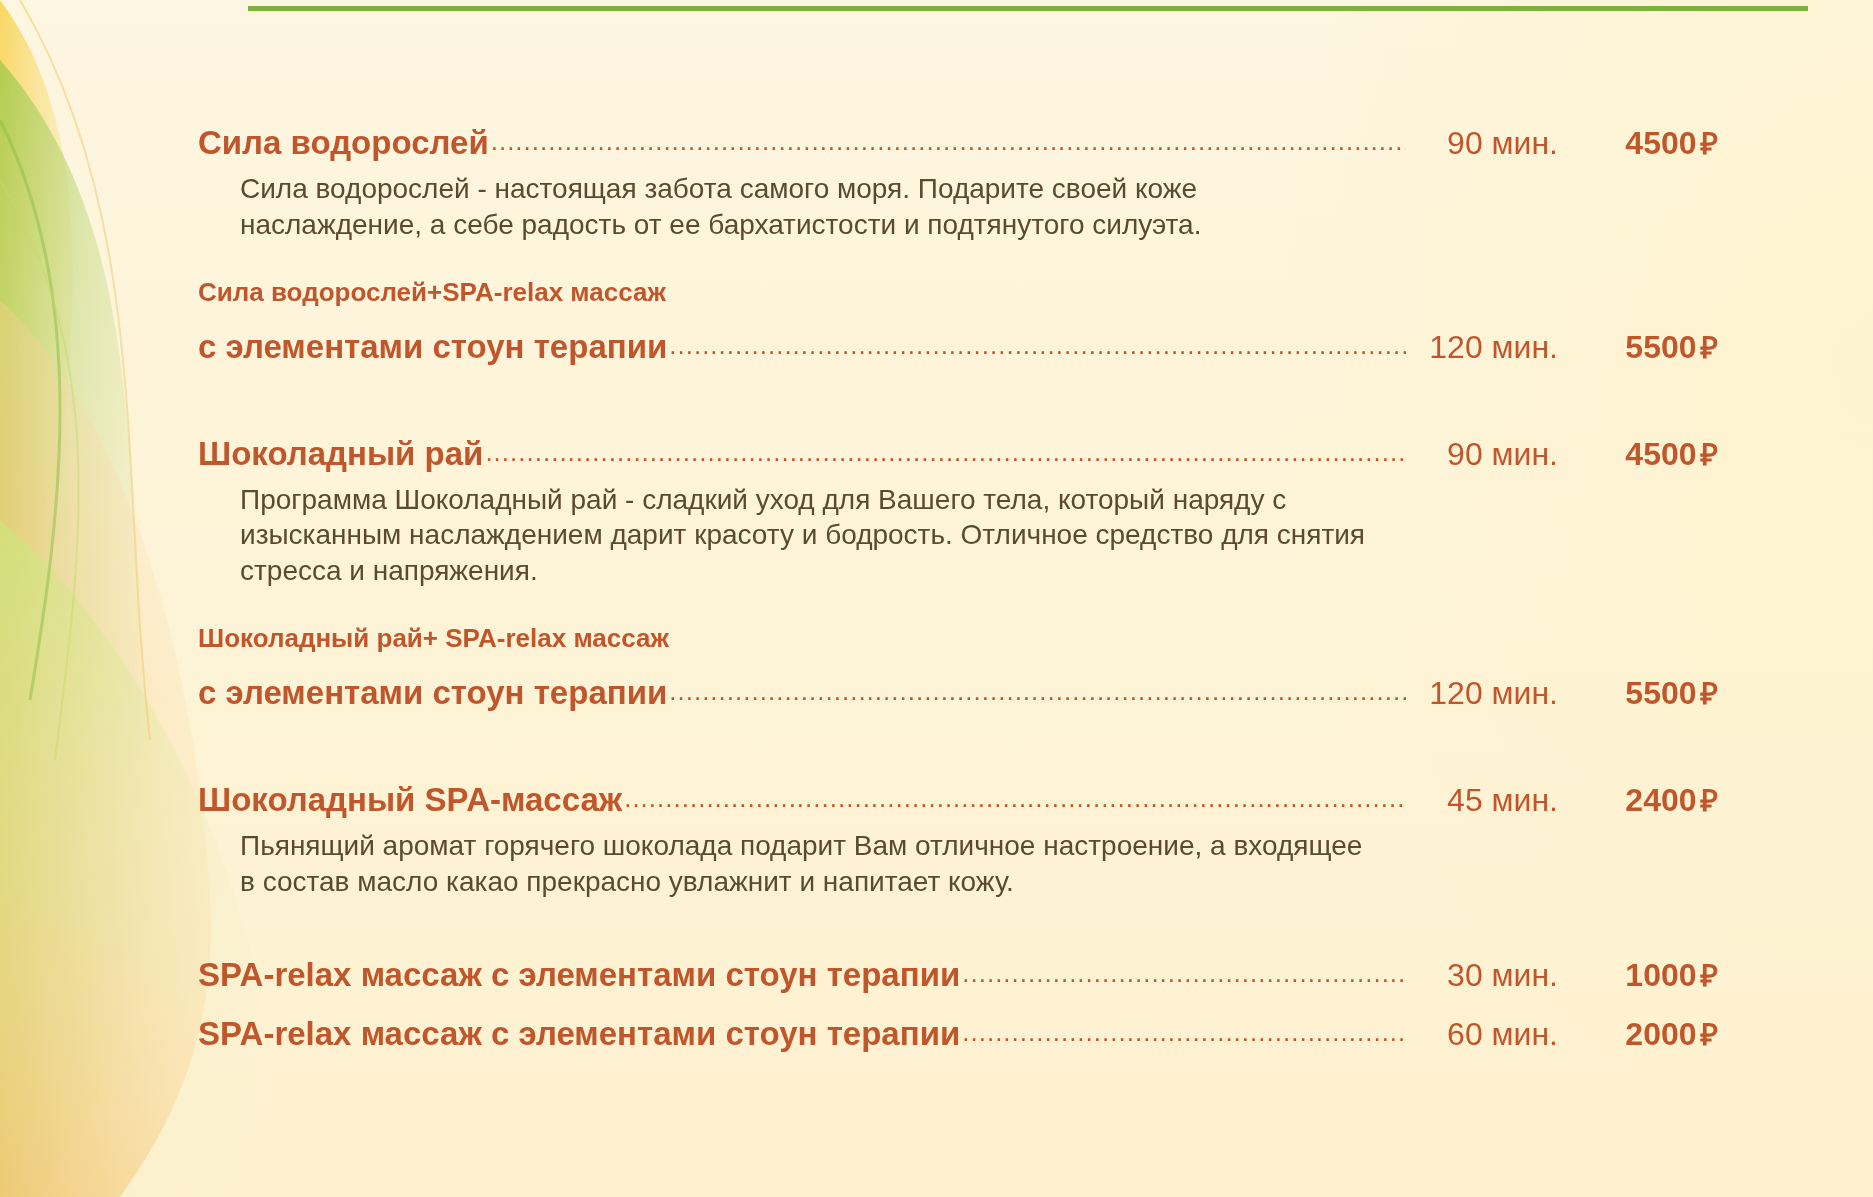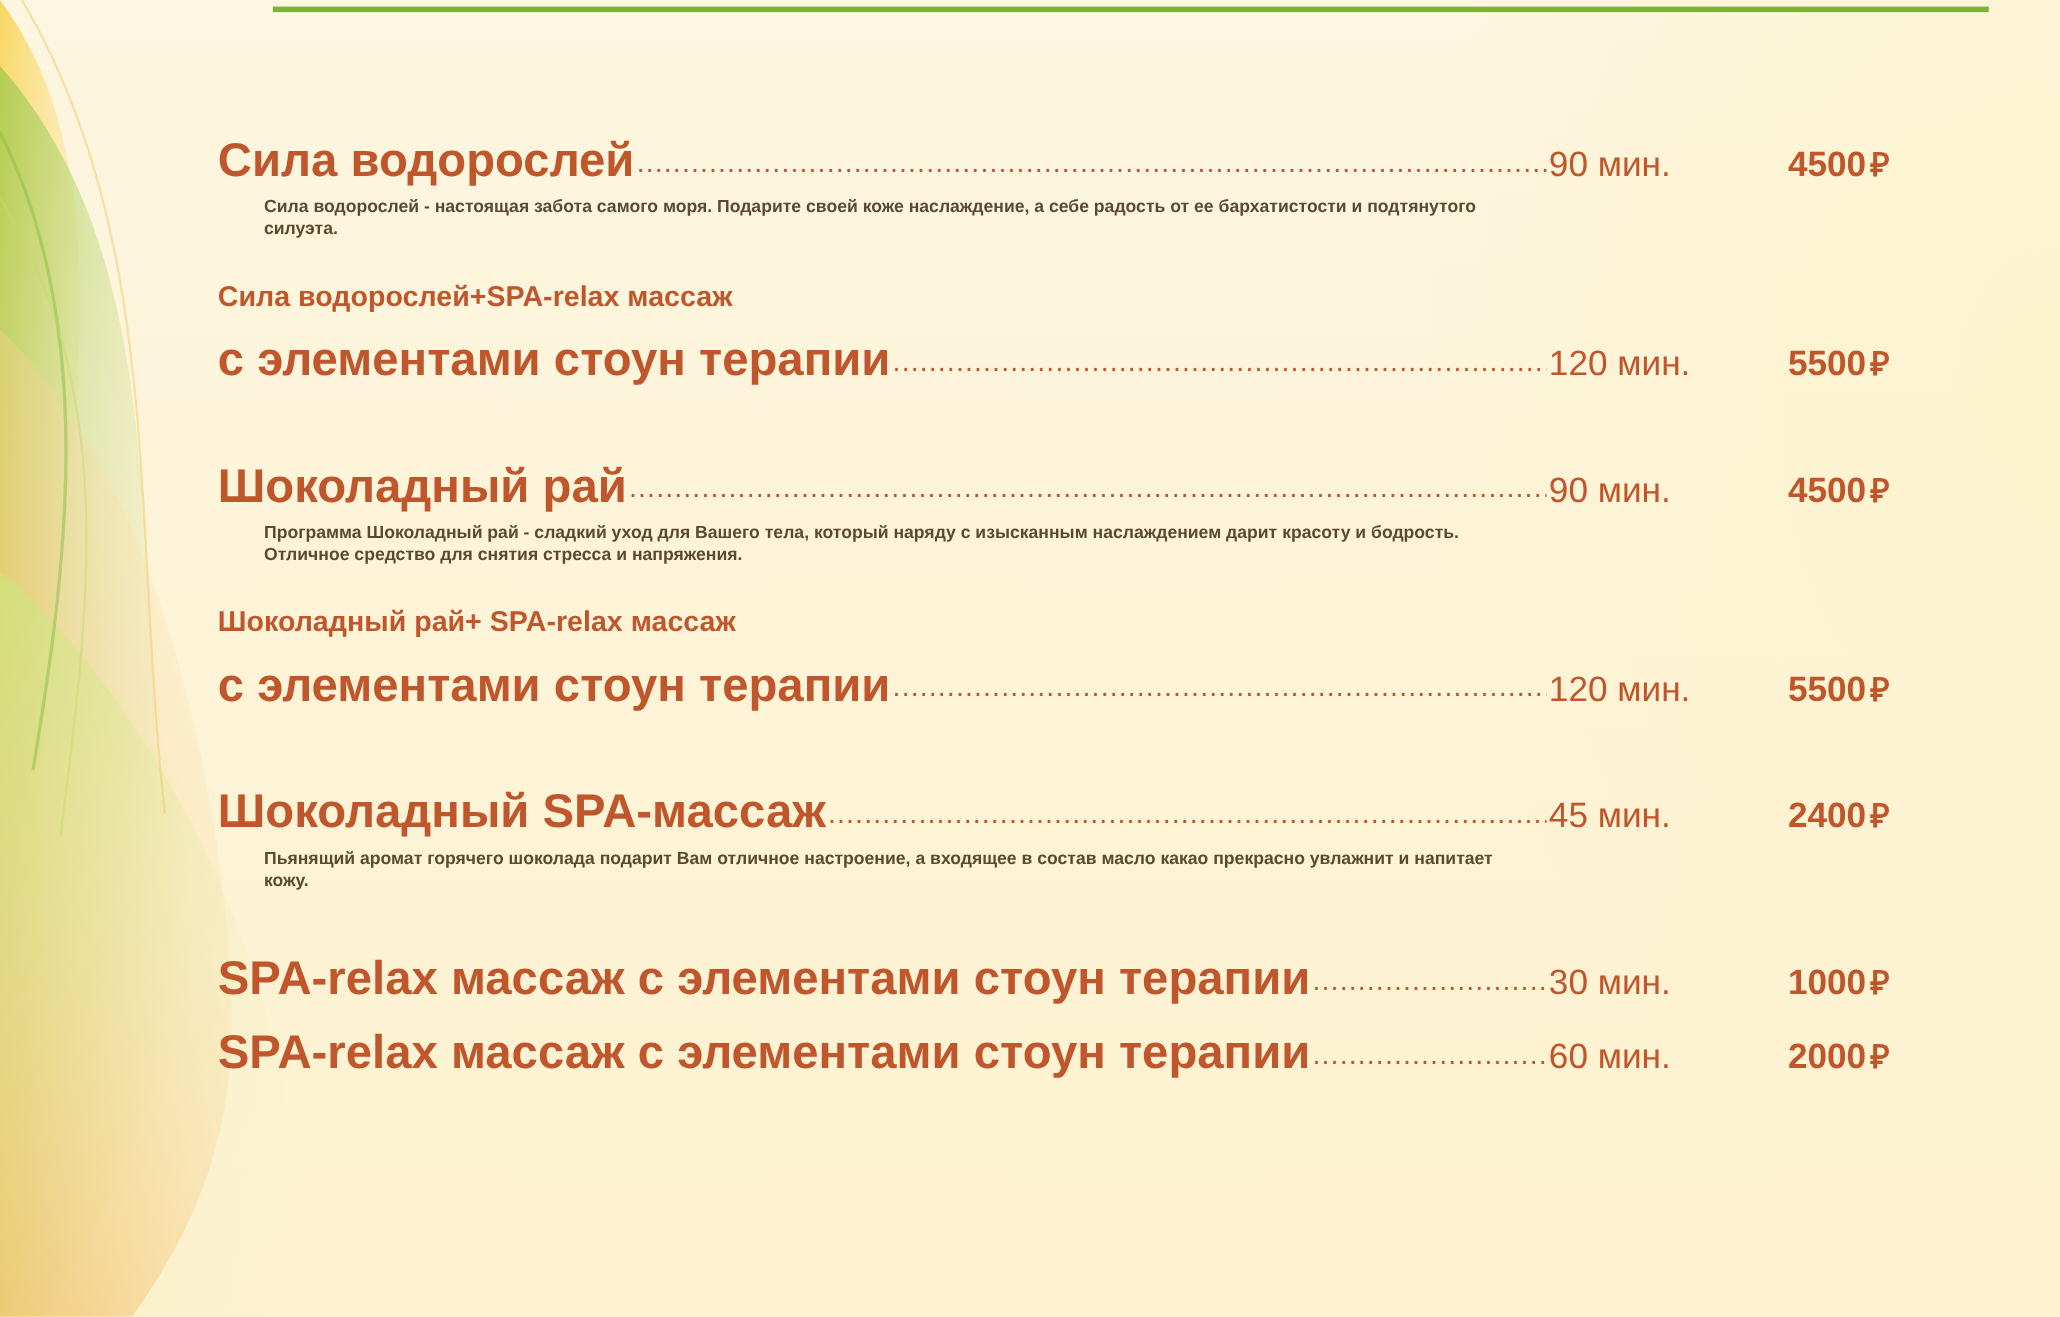--- a/index.html
+++ b/index.html
@@ -80,41 +80,42 @@
     position: relative;
   }
 
   .item-line {
     display: flex;
     align-items: baseline;
     width: 100%;
   }
 
   .item-name {
-    font-size: 43px;
+    font-size: 33px;
     font-weight: bold;
     color: #c0572c;
     white-space: nowrap;
     flex: 0 0 auto;
   }
 
   .leader {
     flex: 1 1 auto;
     overflow: hidden;
     white-space: nowrap;
     color: #c0572c;
     font-size: 26px;
     letter-spacing: 1px;
     position: relative;
     top: -4px;
     margin: 0 2px;
   }
 
   .item-duration {
     flex: 0 0 150px;
+    text-align: right;
     font-size: 32px;
     color: #c0572c;
     font-weight: normal;
     white-space: nowrap;
   }
 
   .item-price {
     flex: 0 0 160px;
     text-align: right;
     font-size: 32px;
@@ -123,25 +124,24 @@
     white-space: nowrap;
   }
 
   .rub {
     font-size: 30px;
     margin-left: 4px;
   }
 
   .item-desc {
     margin: 8px 0 0 42px;
-    font-size: 16px;
+    font-size: 28px;
     line-height: 1.28;
     color: #5b4a2f;
     max-width: 1130px;
-    font-weight: bold;
   }
 
   .subline {
     font-size: 26px;
     font-weight: bold;
     color: #c0572c;
   }
 
   .spacer-s { height: 18px; }
   .spacer-m { height: 34px; }

